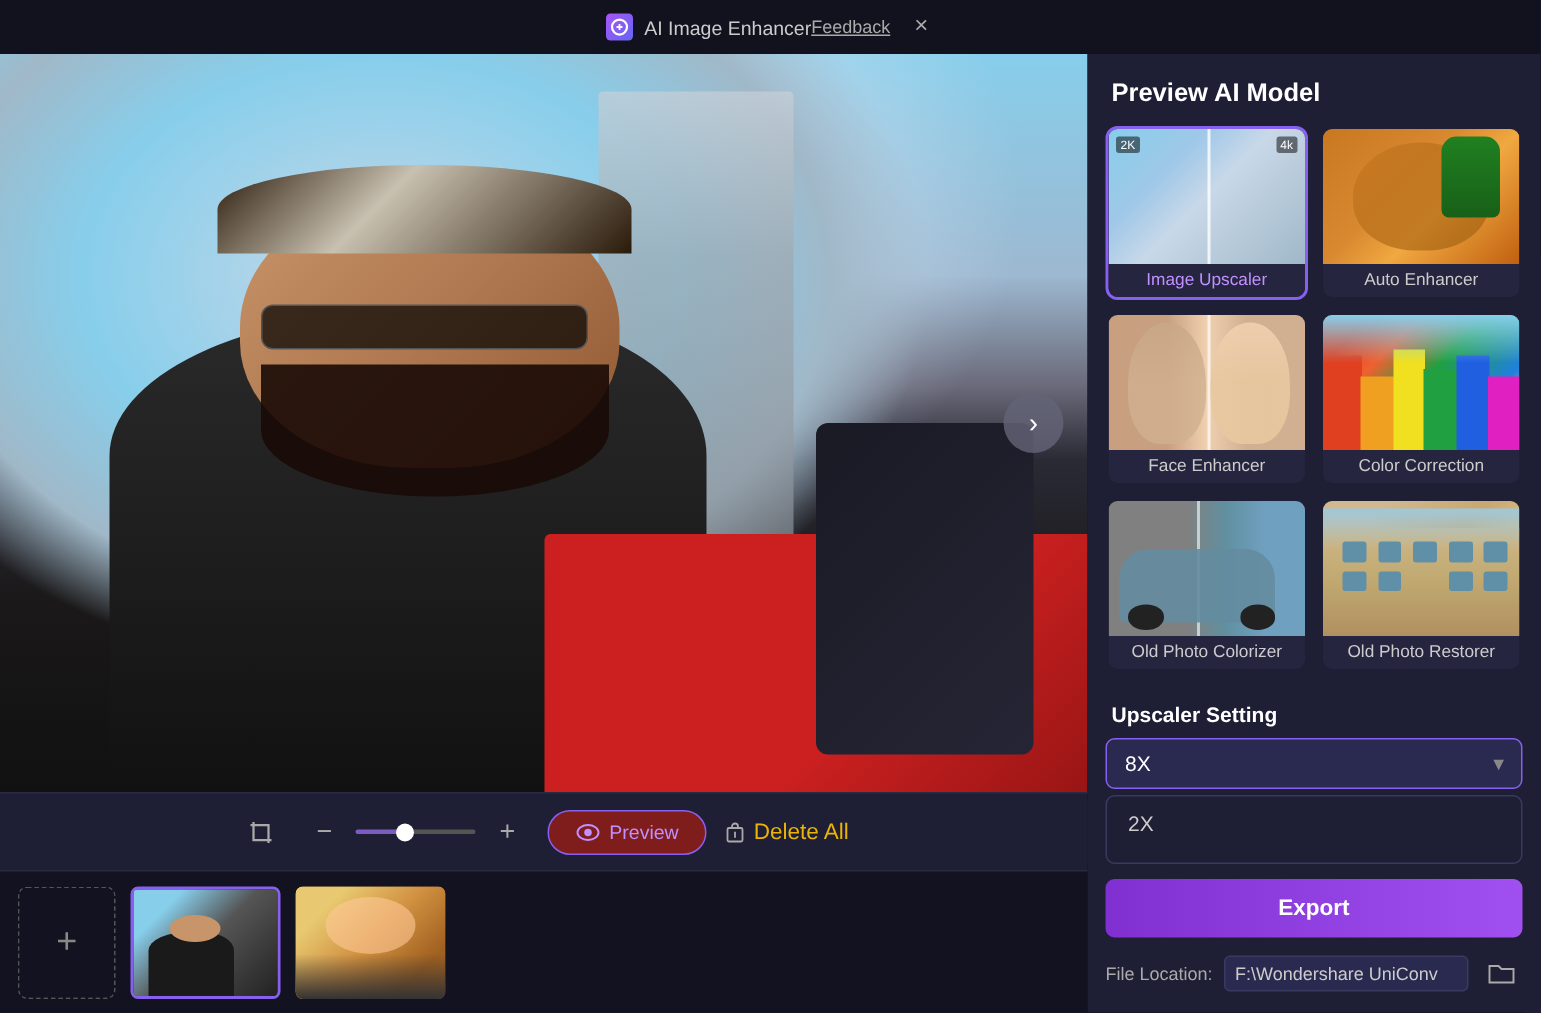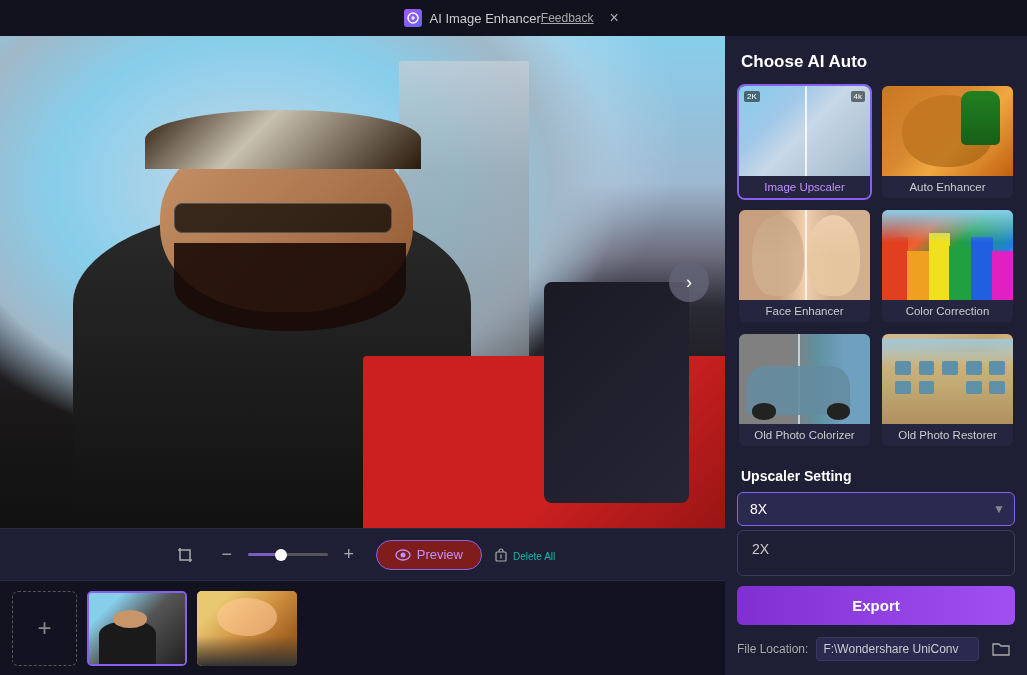--- a/index.html
+++ b/index.html
@@ -162,25 +162,25 @@
       font-size: 13px;
       cursor: pointer;
       display: flex;
       align-items: center;
       gap: 6px;
     }
 
     .delete-all-btn {
       background: none;
       border: none;
-      color: #14b8a6;
-      font-size: 10px;
-      cursor: pointer;
-      display: flex;
-      align-items: flex-end;
+      color: #eab308;
+      font-size: 15px;
+      cursor: pointer;
+      display: flex;
+      align-items: center;
       gap: 5px;
     }
 
     
     .thumbnail-strip {
       height: 95px;
       background: #121220;
       display: flex;
       align-items: center;
       padding: 8px 12px;
@@ -578,21 +578,21 @@
           <div style="width:100%;height:100%;background:linear-gradient(135deg,#e8c870 20%,#d09040 50%,#a06020 80%);position:relative;">
             <div style="position:absolute;top:10%;left:20%;width:60%;height:50%;background:rgba(255,200,150,0.6);border-radius:50%;"></div>
             <div style="position:absolute;bottom:0;left:0;width:100%;height:40%;background:linear-gradient(180deg,transparent,#333);"></div>
           </div>
         </div>
       </div>
     </div>
   </div>
 
   <div class="right-panel">
-    <div class="panel-title">Choose AI Auto</div>
+    <div class="panel-title">Preview AI Model</div>
 
     <div class="model-grid">
 
       <div class="model-card selected">
         <div class="model-card-img">
           <div class="img-upscaler-bg">
             <div style="position:absolute;top:5px;left:5px;background:rgba(0,0,0,0.5);color:#fff;font-size:8px;padding:1px 3px;border-radius:2px;">2K</div>
             <div style="position:absolute;top:5px;right:5px;background:rgba(0,0,0,0.5);color:#fff;font-size:8px;padding:1px 3px;border-radius:2px;">4k</div>
             <div class="divider-line"></div>
             <div style="width:100%;height:100%;background:linear-gradient(135deg,#87CEEB 0%,#a0c8e8 30%,#c8d8e8 50%,#a0b8c8 100%);"></div>

